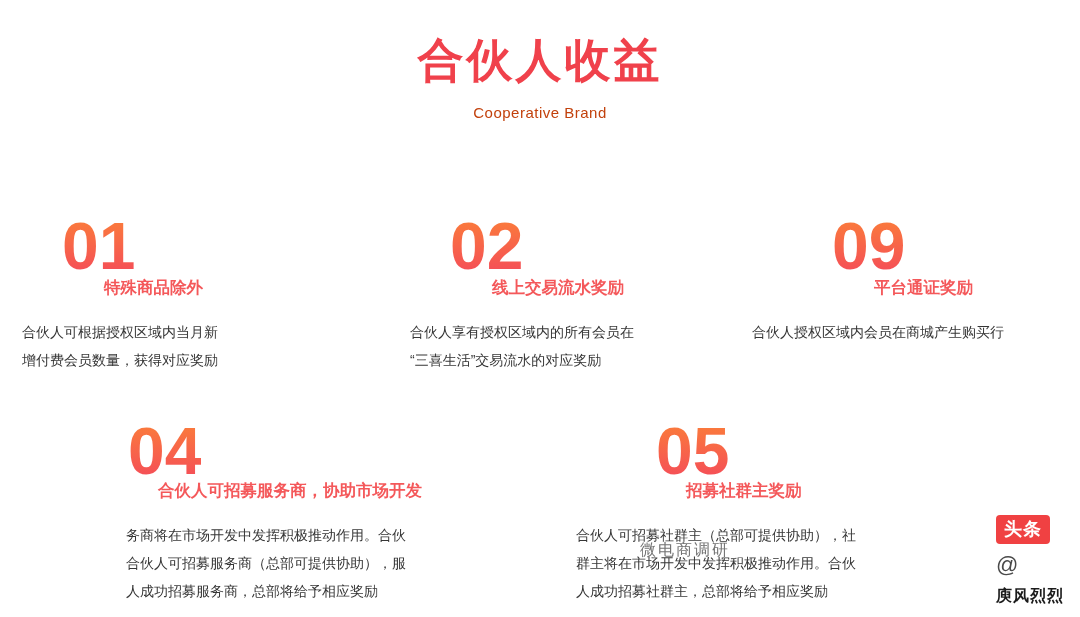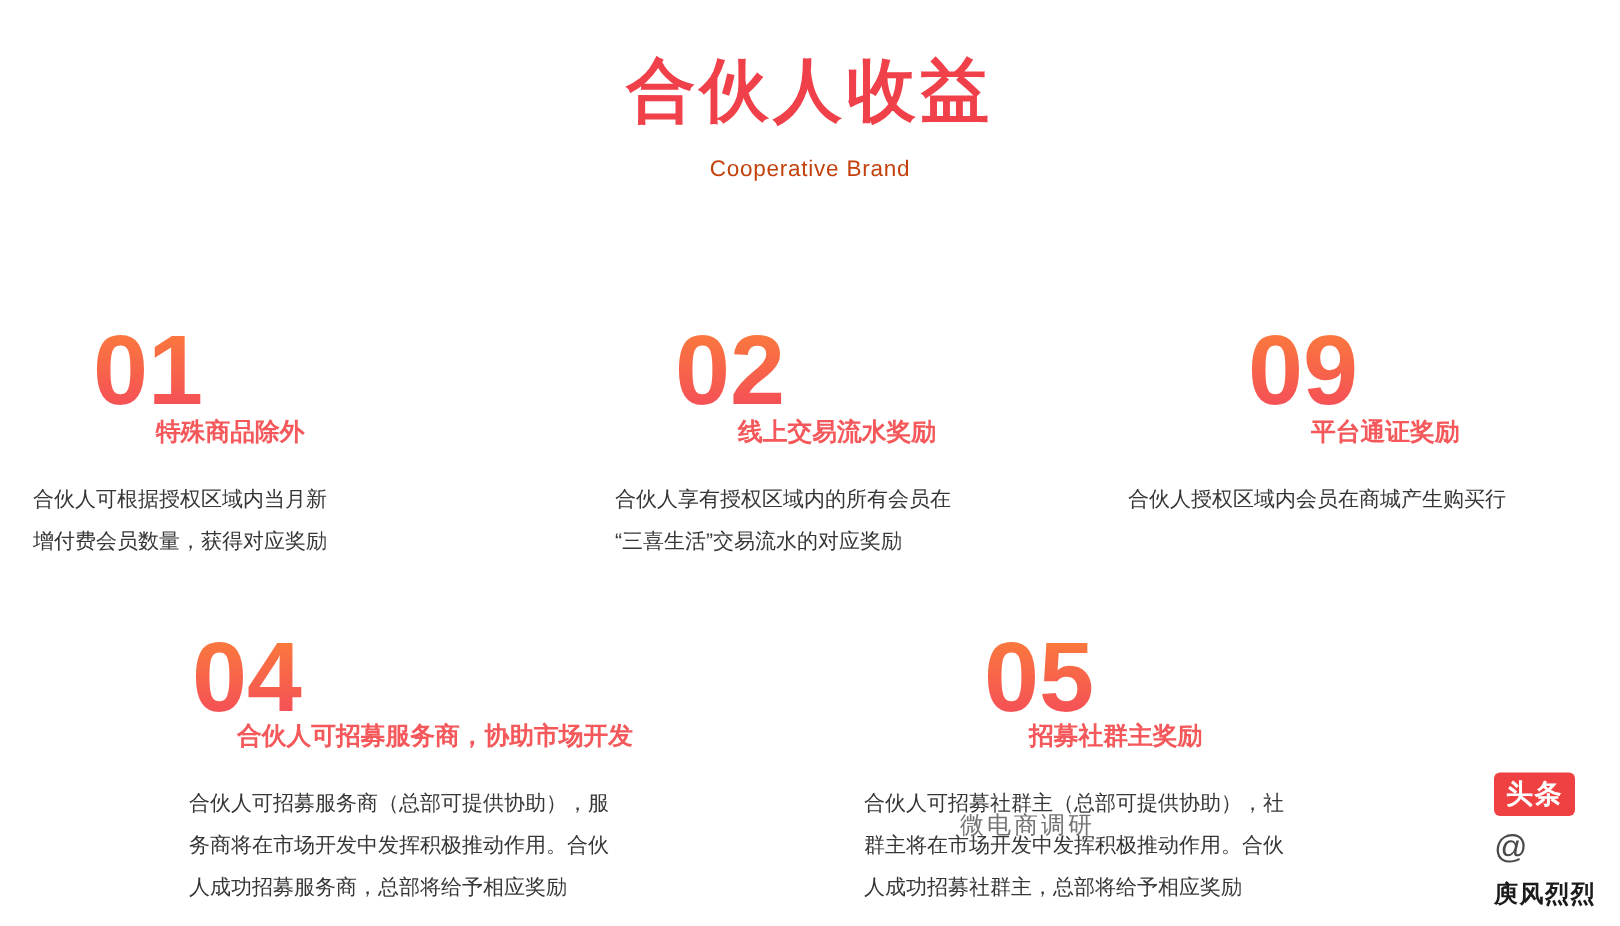--- a/index.html
+++ b/index.html
@@ -129,22 +129,22 @@
   <div class="label-abs" style="left:874px; top:277px;">平台通证奖励</div>
   <div class="desc-abs" style="left:752px; top:318px; width:320px;">
     <div>合伙人授权区域内会员在商城产生购买行</div>
   </div>
 </div>
 
 <div>
   <div class="num-abs" style="left:128px; top:418px;">04</div>
   <div class="label-abs" style="left:158px; top:480px;">合伙人可招募服务商，协助市场开发</div>
   <div class="desc-abs" style="left:126px; top:521px; width:360px;">
+    <div>务商将在市场开发中发挥积极推动作用。合伙</div>
     <div>合伙人可招募服务商（总部可提供协助），服</div>
-    <div>务商将在市场开发中发挥积极推动作用。合伙</div>
     <div>人成功招募服务商，总部将给予相应奖励</div>
   </div>
 </div>
 
 <div>
   <div class="num-abs" style="left:656px; top:418px;">05</div>
   <div class="label-abs" style="left:686px; top:480px;">招募社群主奖励</div>
   <div class="desc-abs" style="left:576px; top:521px; width:360px;">
     <div>合伙人可招募社群主（总部可提供协助），社</div>
     <div>群主将在市场开发中发挥积极推动作用。合伙</div>

